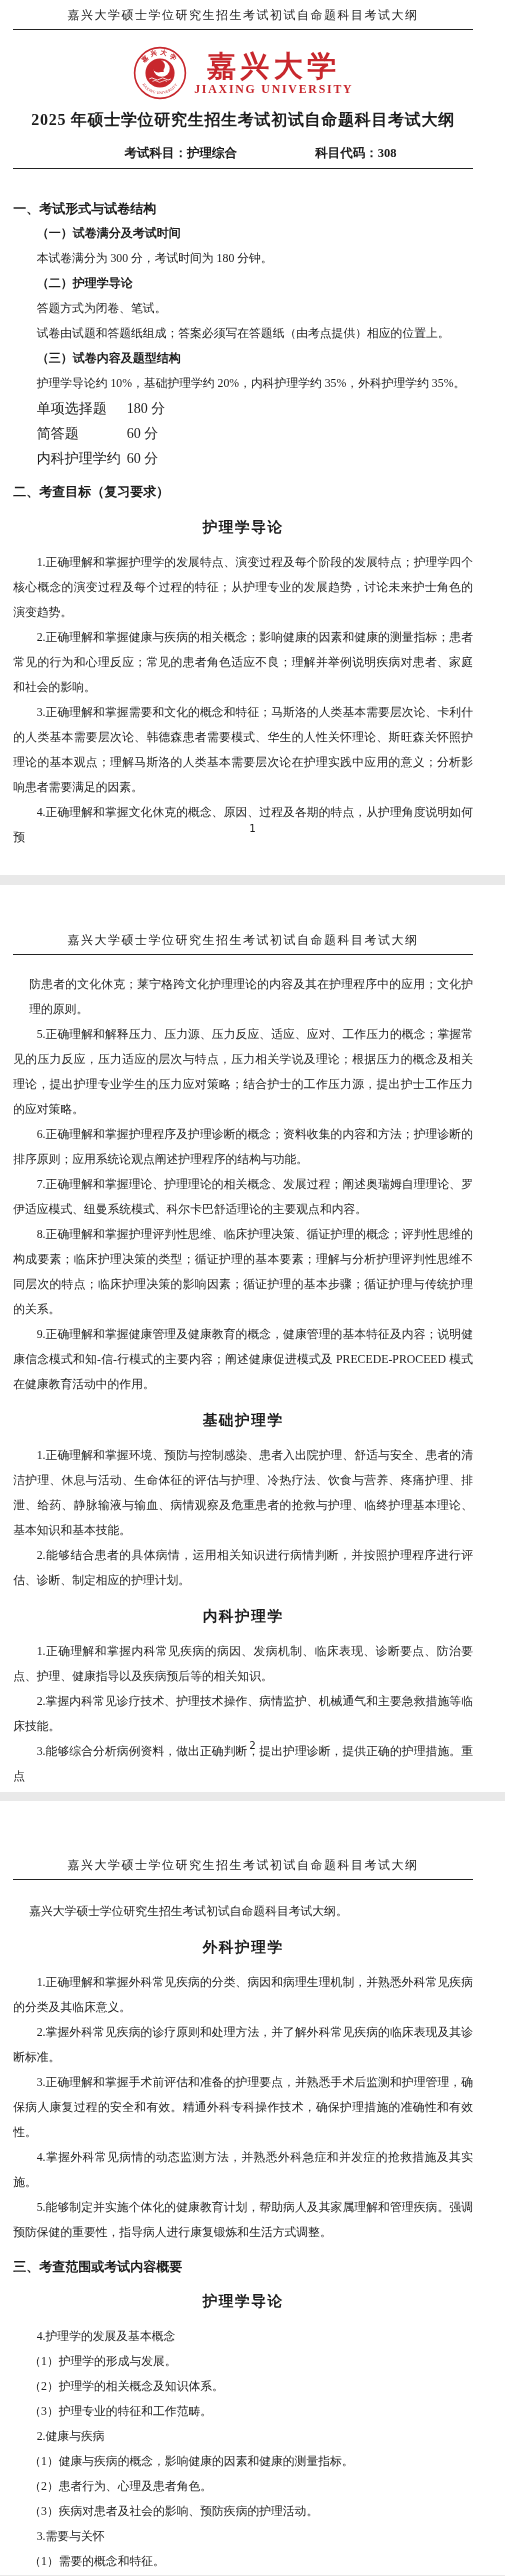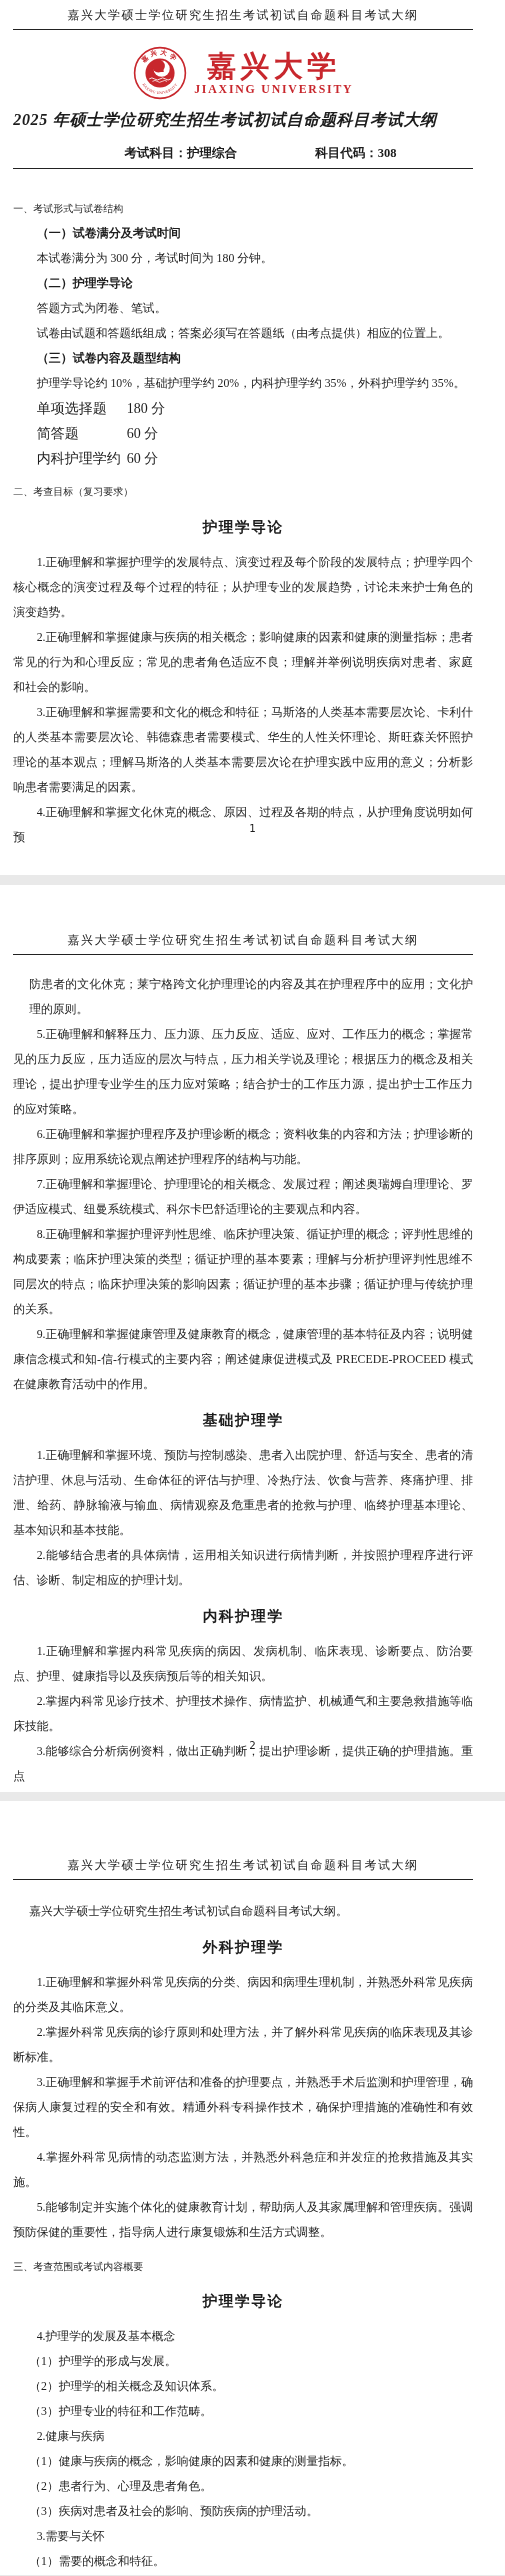--- a/index.html
+++ b/index.html
@@ -27,31 +27,31 @@
     border-bottom:1.1px solid #222;
     white-space:nowrap;
   }
   
   .logo-row{display:flex;justify-content:center;align-items:center;gap:7.4px;margin-top:16px;}
   .seal{width:54px;height:54px;flex:0 0 auto;}
   .logo-col{display:flex;flex-direction:column;align-items:center;}
   .logo-cn{color:#C8272D;font-size:29px;font-weight:bold;letter-spacing:4.4px;line-height:32px;white-space:nowrap;}
   .logo-en{color:#C8272D;font-size:11.8px;font-weight:bold;letter-spacing:1.8px;line-height:14.7px;white-space:nowrap;}
   .doc-title{
-    text-align:left;font-weight:bold;font-size:16px;letter-spacing:0.7px;
-    margin-top:7.4px;line-height:23.5px;white-space:nowrap;font-style:italic;
+    text-align:center;font-weight:bold;font-size:16px;letter-spacing:0.7px;
+    margin-top:7.4px;line-height:23.5px;white-space:nowrap;
   }
   .subject-row{
     display:flex;margin-top:13.2px;padding:0 0 5.9px 33px;
     border-bottom:1.2px solid #222;
     font-weight:bold;font-size:12.5px;line-height:17.6px;
   }
   .subject-label{width:269px;flex:0 0 auto;text-align:center;}
   
-  .blk-h1{font-weight:normal;font-size:10px;line-height:25px;margin-top:8.8px;}
+  .blk-h1{font-weight:bold;font-size:13px;line-height:25px;margin-top:8.8px;}
   .page-1 .page-body .blk-h1:first-child{margin-top:26.5px;}
   .blk-h2{font-weight:bold;font-size:12px;line-height:25px;text-indent:23.5px;}
   .blk-p{font-size:11.8px;line-height:25px;text-align:justify;text-indent:23.5px;}
   .blk-p.noindent{text-indent:0;margin-left:16px;}
   .blk-sub{font-size:11.8px;line-height:25px;text-indent:16px;}
   .blk-hc{
     font-weight:bold;font-size:14.7px;line-height:26.5px;text-align:center;
     letter-spacing:1.5px;margin:9.6px 0;
   }
   .blk-score{font-size:14px;line-height:25px;padding-left:23.5px;display:flex;}

